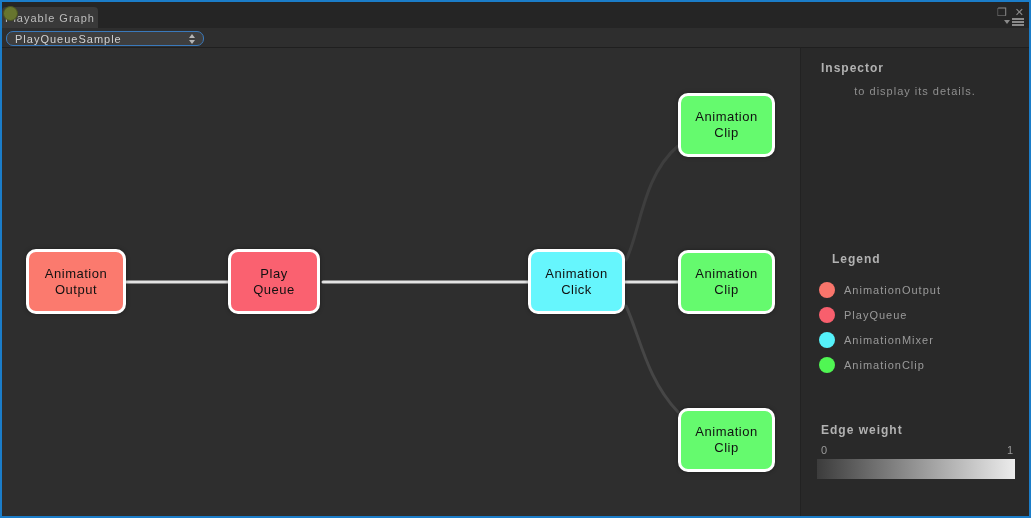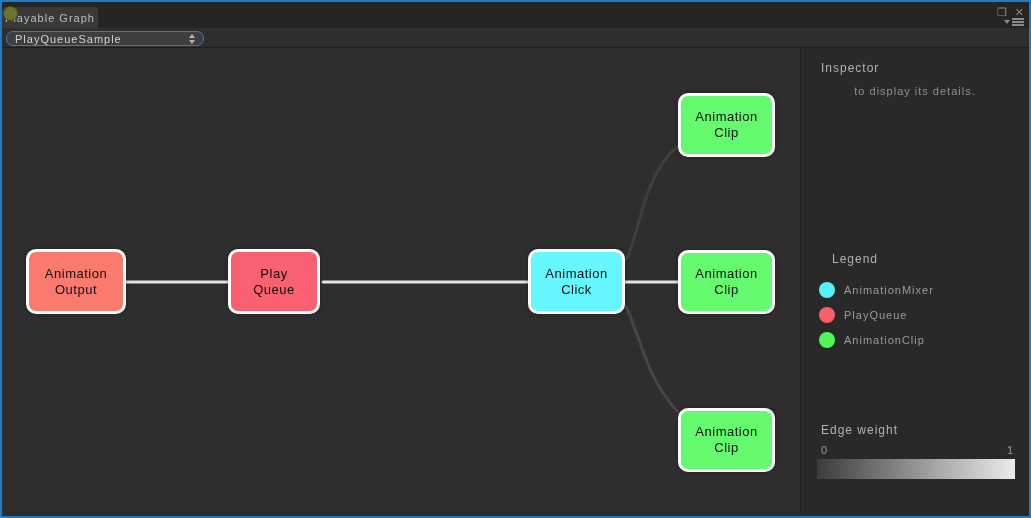--- a/index.html
+++ b/index.html
@@ -36,21 +36,21 @@
   .graph{position:absolute;left:0;top:45px;width:798px;height:469px;background:#2e2e2e;border-top:1px solid #1f1f1f;box-sizing:border-box;}
   .graph svg{position:absolute;left:0;top:0;}
   .node{position:absolute;border:3px solid #ffffff;border-radius:10px;box-sizing:border-box;
        display:flex;flex-direction:column;align-items:center;justify-content:center;
        color:#111;font-size:13px;letter-spacing:.5px;line-height:16px;text-align:right;
        box-shadow:0 0 4px rgba(0,0,0,.35);cursor:pointer;}
 
   
   .sidebar{position:absolute;left:798px;top:45px;width:229px;height:469px;background:#292929;
        border-top:1px solid #1f1f1f;border-left:1px solid #222;box-sizing:border-box;color:#9a9a9a;}
-  .panel-h{font-size:12px;font-weight:normal;color:#b2b2b2;letter-spacing:1px;}
+  .panel-h{font-size:12px;font-weight:bold;color:#b2b2b2;letter-spacing:1px;}
   .inspector{position:absolute;left:0;top:13px;width:100%;}
   .inspector .panel-h{margin-left:20px;}
   .hint{margin-top:9px;text-align:center;font-size:11px;color:#8f8f8f;letter-spacing:1px;line-height:14px;}
   .legend{position:absolute;left:0;top:204px;width:100%;}
   .legend .panel-h{margin-left:20px;margin-bottom:11px;padding-left:11px;}
   .legend-row{display:flex;align-items:center;height:25px;padding-left:18px;font-size:11px;letter-spacing:1px;}
   .legend-dot{width:16px;height:16px;border-radius:50%;margin-right:9px;flex:0 0 auto;box-sizing:border-box;}
   .legend-dot.ring{width:18px;height:18px;border:3px solid #fff;margin-left:-1px;margin-right:8px;}
   .edgeweight{position:absolute;left:0;top:375px;width:100%;}
   .edgeweight .panel-h{margin-left:20px;}
@@ -129,26 +129,30 @@
       <div class="panel-h">Inspector</div>
       <div class="hint">
         <div>to display its details.</div>
       </div>
     </div>
 
     <div class="legend">
       <div class="panel-h">Legend</div>
       <div>
           <div class="legend-row">
-            <span class="legend-dot" style="background: rgb(85, 241, 250);"></span>
-            <span>AnimationMixer</span>
+            <span class="legend-dot" style="background: rgb(249, 117, 107);"></span>
+            <span>AnimationOutput</span>
           </div>
           <div class="legend-row">
             <span class="legend-dot" style="background: rgb(248, 95, 109);"></span>
             <span>PlayQueue</span>
+          </div>
+          <div class="legend-row">
+            <span class="legend-dot" style="background: rgb(85, 241, 250);"></span>
+            <span>AnimationMixer</span>
           </div>
           <div class="legend-row">
             <span class="legend-dot" style="background: rgb(80, 246, 83);"></span>
             <span>AnimationClip</span>
           </div>
         </div>
     </div>
 
     <div class="edgeweight">
       <div class="panel-h">Edge weight</div>

